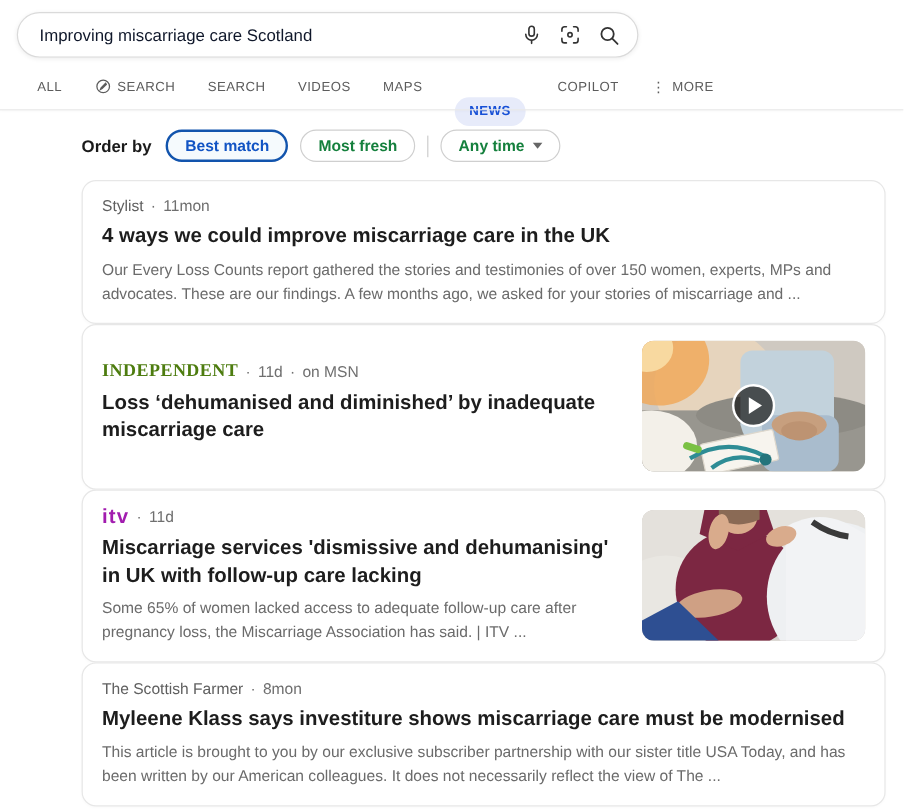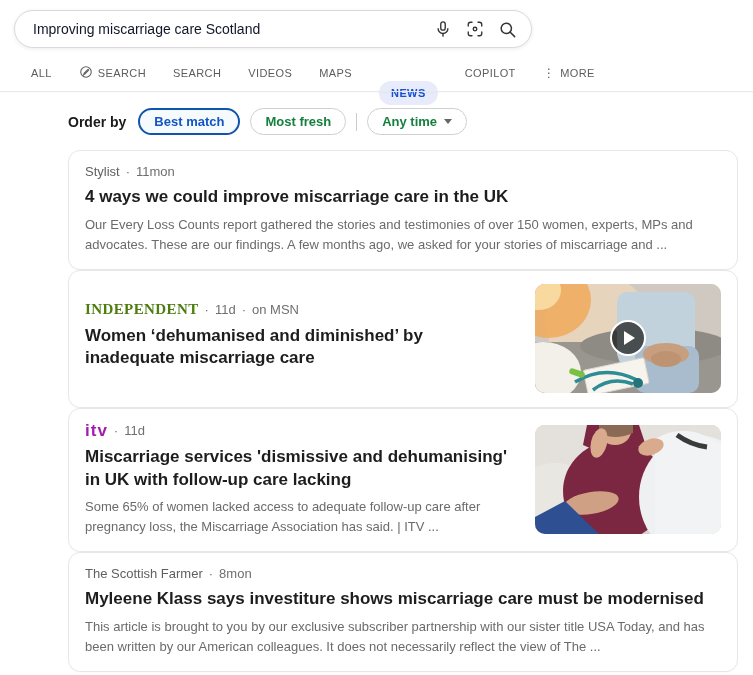--- a/index.html
+++ b/index.html
@@ -168,21 +168,21 @@
 
   <div class="card card-flex">
     <div class="card-text">
       <div class="src-row">
         <span class="src-indep">INDEPENDENT</span>
         <span>·</span>
         <span>11d</span>
         <span>·</span>
         <span>on MSN</span>
       </div>
-      <div class="title">Women ‘dehumanised and diminished’ by inadequate miscarriage care</div>
+      <div class="title">Loss ‘dehumanised and diminished’ by inadequate miscarriage care</div>
     </div>
     <div class="thumb">
       <svg width="186" height="109" viewBox="0 0 186 109">
         <rect width="186" height="109" fill="#cfc9c1"></rect>
         <ellipse cx="62" cy="38" rx="52" ry="48" fill="#e6d4bd"></ellipse>
         <ellipse cx="14" cy="16" rx="42" ry="38" fill="#f0a95c" opacity=".85"></ellipse>
         <ellipse cx="4" cy="6" rx="22" ry="20" fill="#f8d9a0"></ellipse>
         <rect x="0" y="58" width="186" height="51" fill="#98968f"></rect>
         <ellipse cx="120" cy="62" rx="75" ry="18" fill="#8d8b84"></ellipse>
         <path d="M92 8 h58 a10 10 0 0 1 10 10 v52 a40 40 0 0 1 -78 0 v-52 a10 10 0 0 1 10 -10z" fill="#c2d2dc"></path>

